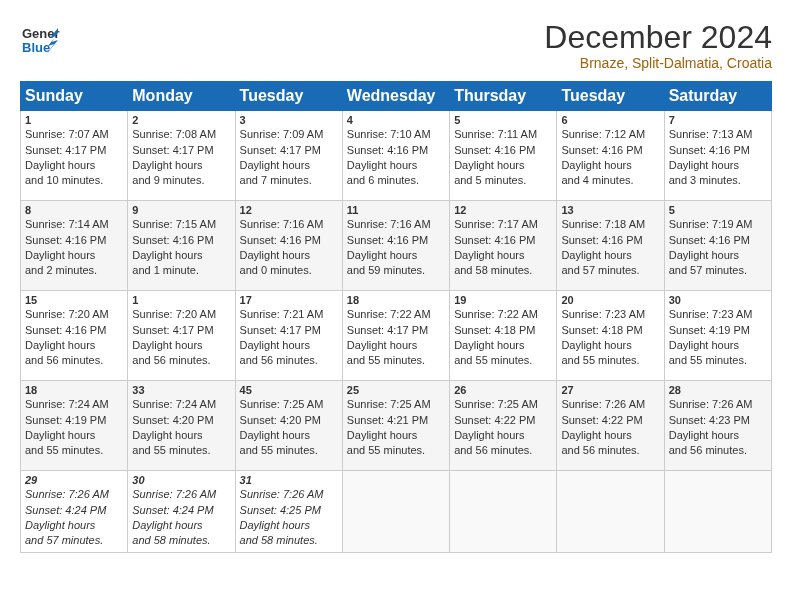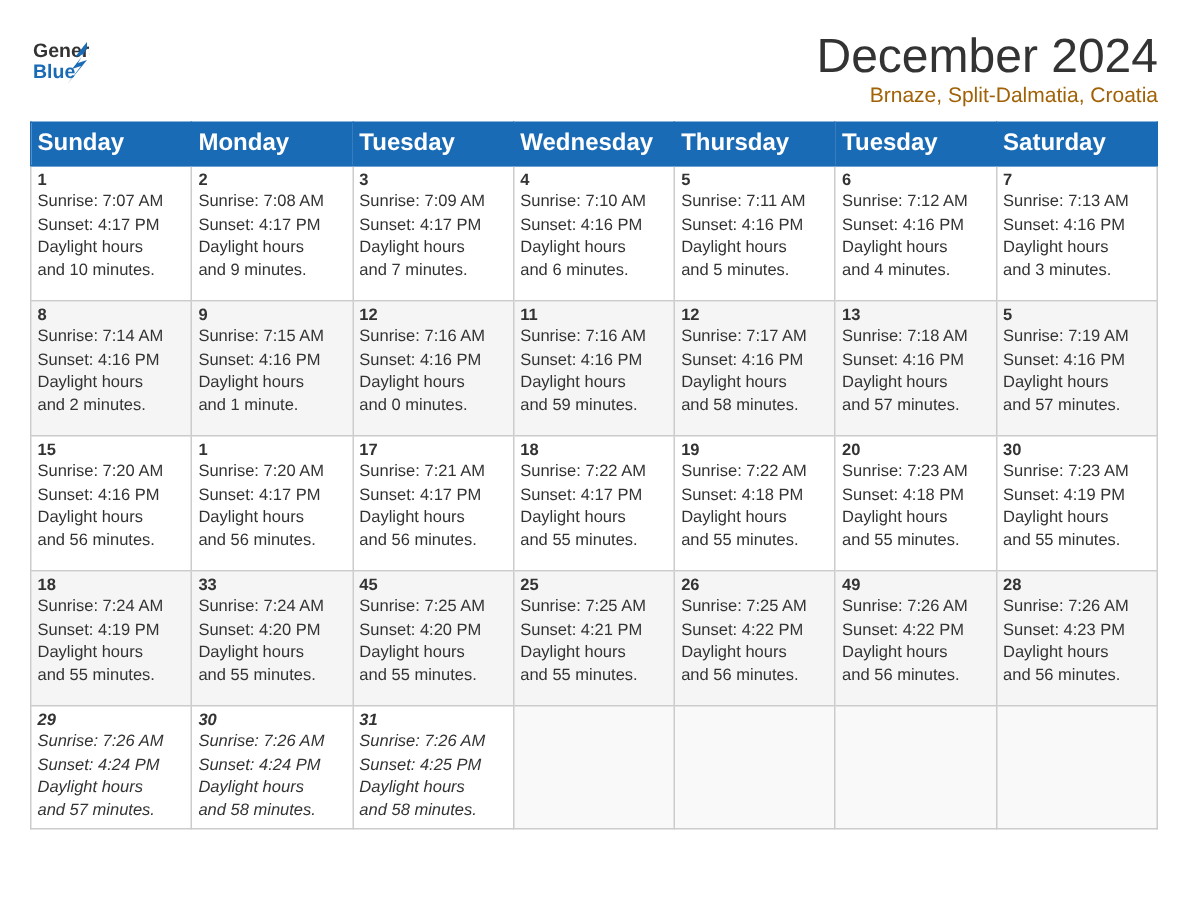--- a/index.html
+++ b/index.html
@@ -222,21 +222,21 @@
           </td>
           <td>
             <span class="day-num">25</span>
             <div class="day-info">Sunrise: 7:25 AM<br>Sunset: 4:21 PM<br>Daylight hours<br>and 55 minutes.</div>
           </td>
           <td>
             <span class="day-num">26</span>
             <div class="day-info">Sunrise: 7:25 AM<br>Sunset: 4:22 PM<br>Daylight hours<br>and 56 minutes.</div>
           </td>
           <td>
-            <span class="day-num">49</span>
+            <span class="day-num">27</span>
             <div class="day-info">Sunrise: 7:26 AM<br>Sunset: 4:22 PM<br>Daylight hours<br>and 56 minutes.</div>
           </td>
           <td>
             <span class="day-num">28</span>
             <div class="day-info">Sunrise: 7:26 AM<br>Sunset: 4:23 PM<br>Daylight hours<br>and 56 minutes.</div>
           </td>
         </tr>
         <tr>
           <td>
             <span class="day-num">29</span>

